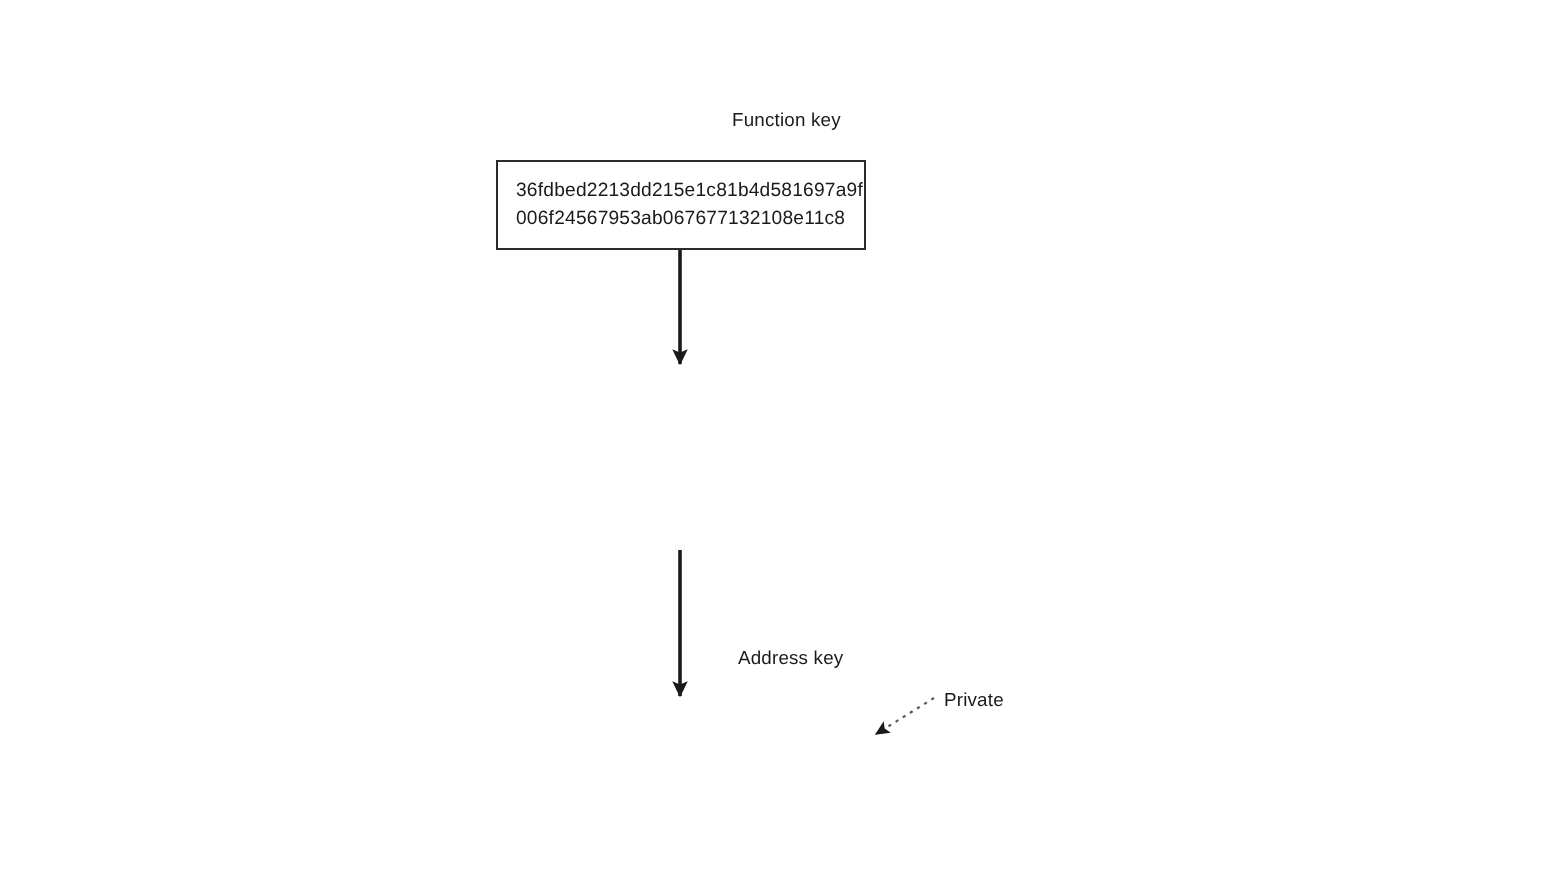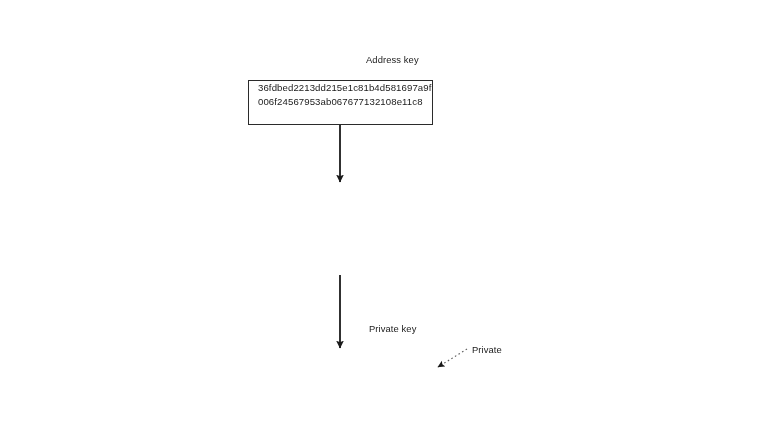--- a/index.html
+++ b/index.html
@@ -24,20 +24,21 @@
     top: 0;
     width: 780px;
     height: 439px;
   }
   .node-box {
     position: absolute;
     box-sizing: border-box;
     background: #ffffff;
     border: 1px solid #2b2b2b;
     display: flex;
+    align-items: center;
     justify-content: flex-start;
   }
   .node-text {
     font-size: 9.6px;
     line-height: 13.5px;
     color: #1a1a1a;
     letter-spacing: 0.1px;
     white-space: pre-line;
     padding-left: 9px;
     padding-right: 6px;
@@ -109,26 +110,26 @@
       </marker>
     </defs>
 
     <line x1="340" y1="125" x2="340" y2="182" stroke="#1a1a1a" stroke-width="1.8" marker-end="url(#arrow-solid)"></line>
 
     <line x1="340" y1="275" x2="340" y2="348" stroke="#1a1a1a" stroke-width="1.8" marker-end="url(#arrow-solid)"></line>
 
     <line x1="467" y1="349" x2="438" y2="367" stroke="#5a5a5a" stroke-width="1.1" stroke-dasharray="1.6 2.6" marker-end="url(#arrow-dotted)"></line>
   </svg>
 
-  <div class="edge-label" id="private-key-label">Address key</div>
+  <div class="edge-label" id="private-key-label">Function key</div>
 
   <div class="node-box" id="private-key-box">
     <div class="node-text">36fdbed2213dd215e1c81b4d581697a9f
 006f24567953ab067677132108e11c8</div>
   </div>
 
 
-  <div class="edge-label" id="public-key-label">Private key</div>
+  <div class="edge-label" id="public-key-label">Address key</div>
 
 
   <div class="edge-label" id="address-label">Private</div>
 
 </div>
 
 </body></html>

